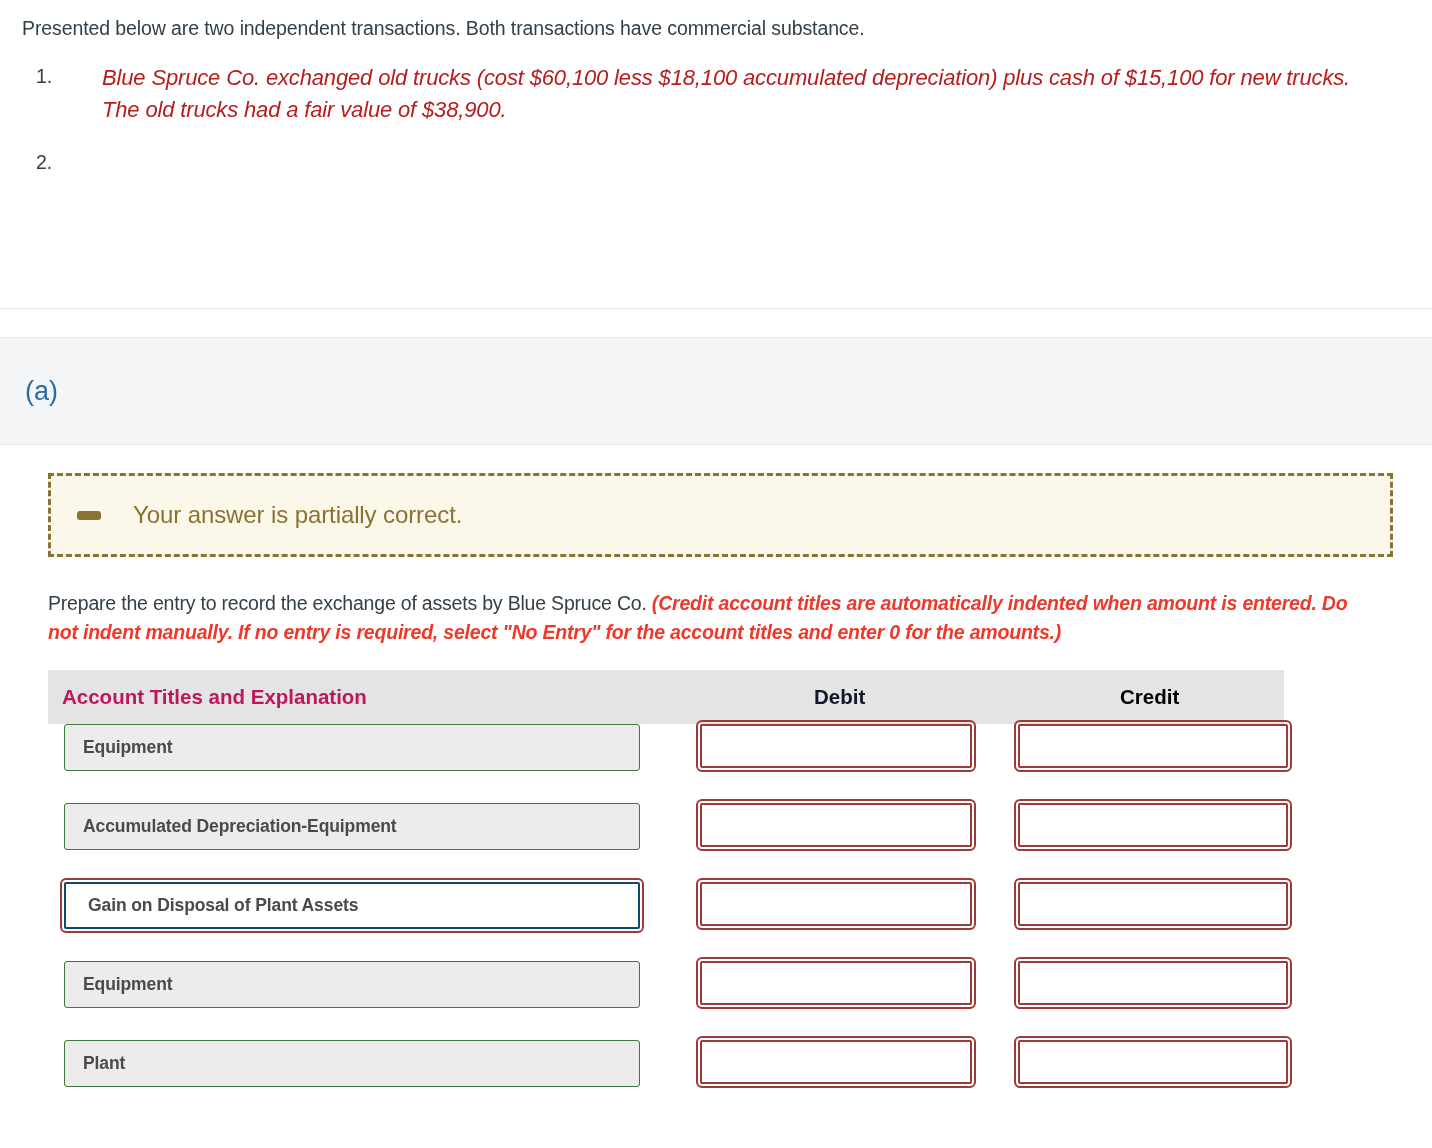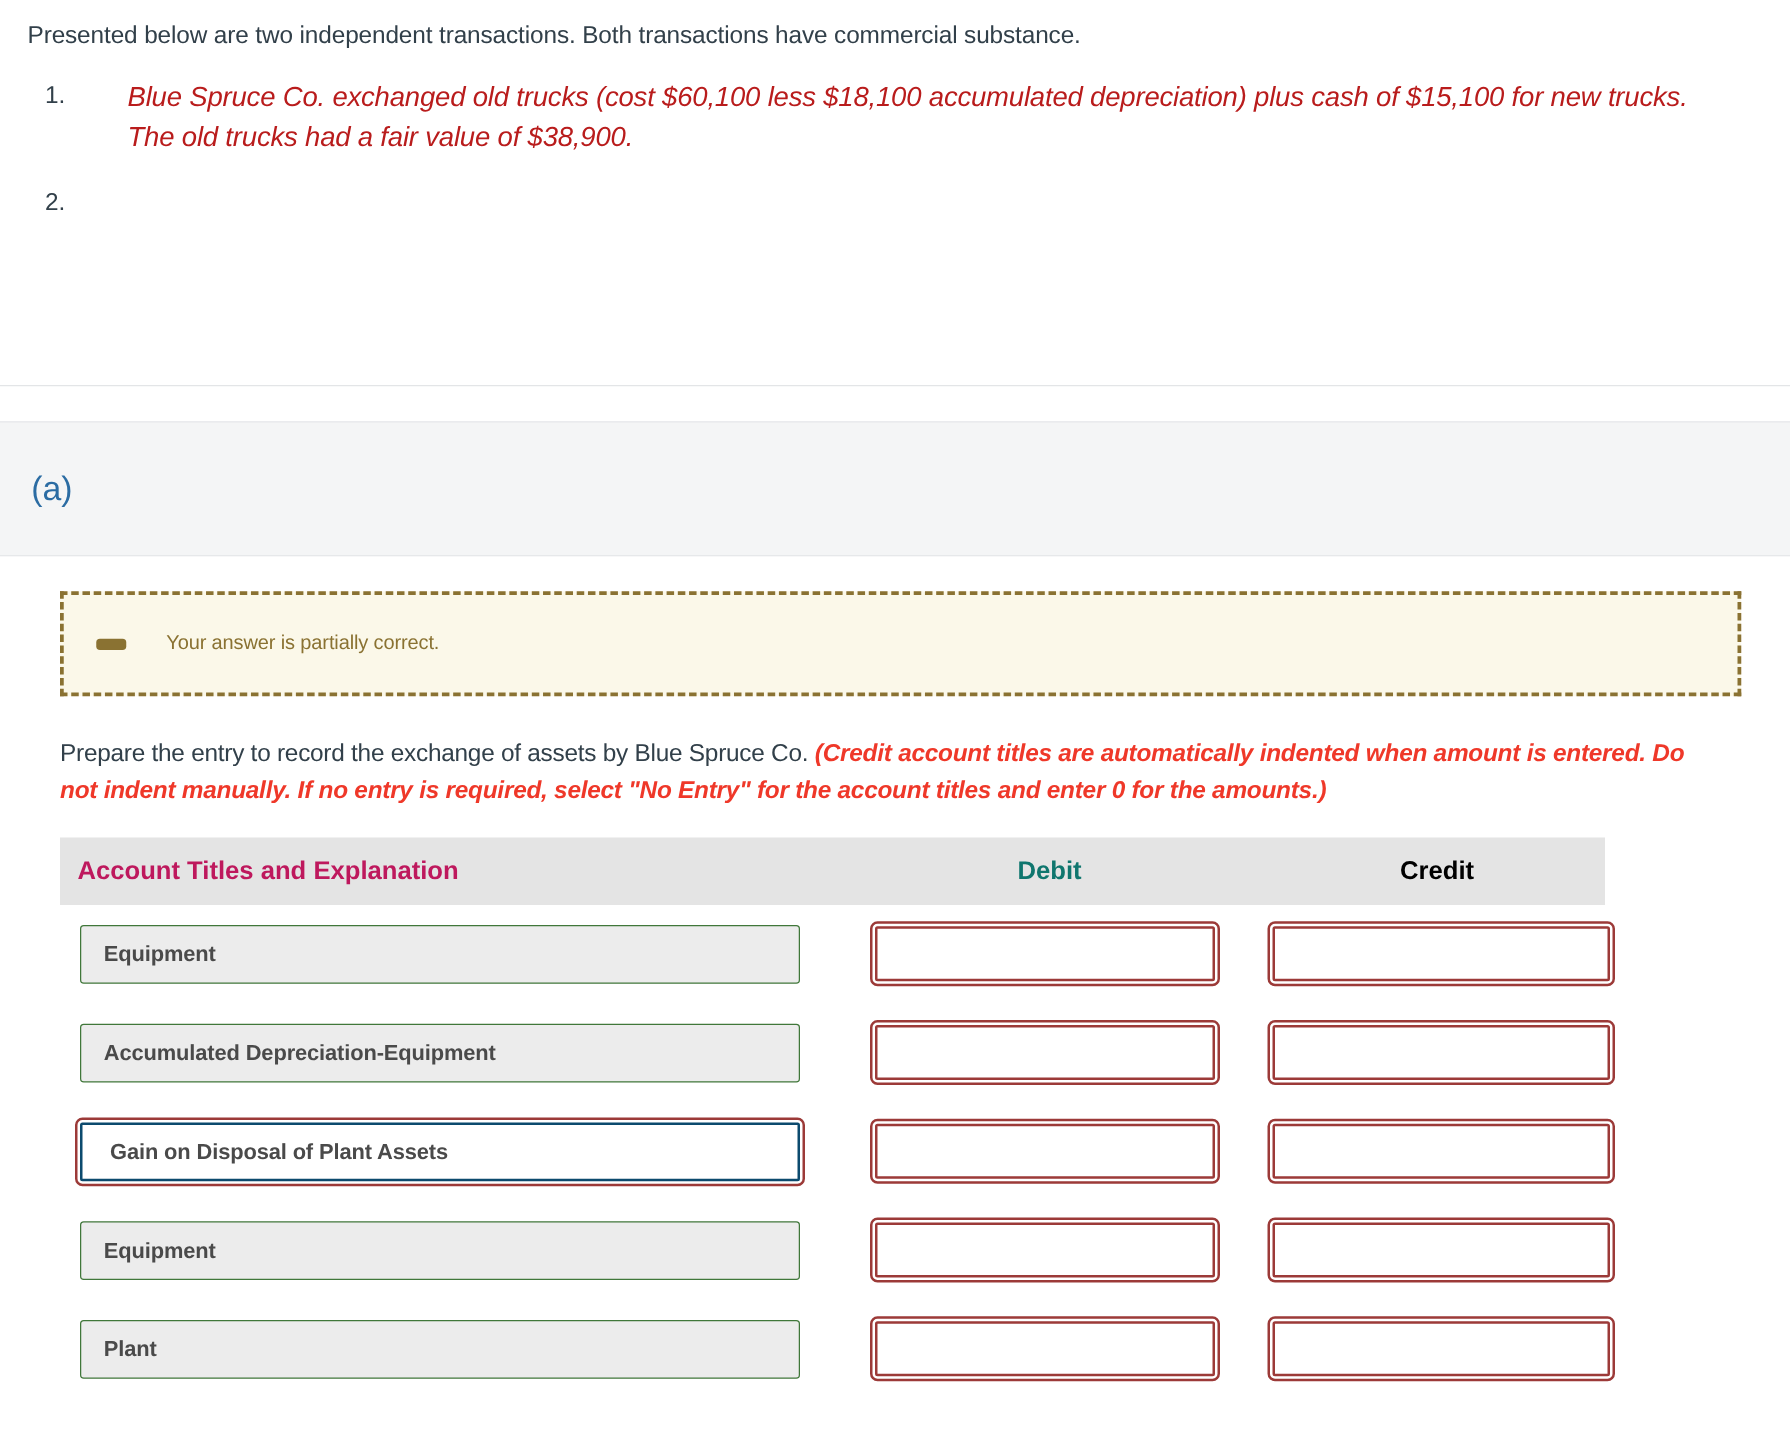--- a/index.html
+++ b/index.html
@@ -87,21 +87,21 @@
     padding-left: 26px;
   }
   .alert-icon {
     width: 24px;
     height: 9px;
     background: #8a7232;
     border-radius: 3px;
     flex: 0 0 auto;
   }
   .alert-text {
-    font-size: 16px;
+    font-size: 24px;
     color: #8a7232;
     margin-left: 32px;
     letter-spacing: -0.1px;
   }
 
   
   .instruction {
     padding: 32px 30px 0 48px;
     font-size: 19.5px;
     line-height: 1.5;
@@ -131,34 +131,34 @@
     width: 716px;
     font-weight: bold;
     font-size: 20.5px;
     color: #be185d;
     padding-left: 14px;
   }
   .jhead .col-debit {
     width: 308px;
     font-weight: bold;
     font-size: 20.5px;
-    color: #0f766e;
+    color: #0f172a;
     padding-left: 50px;
   }
   .jhead .col-credit {
     flex: 1 1 auto;
     font-weight: bold;
     font-size: 20.5px;
     color: #000;
     padding-left: 48px;
   }
 
   .jrow {
     display: flex;
-    align-items: center;
+    align-items: flex-start;
     height: 79px;
   }
   .cell-acct { width: 680px; padding-left: 16px; }
   .cell-debit { width: 328px; padding-left: 10px; }
   .cell-credit { flex: 1 1 auto; padding-left: 18px; }
 
   
   .acct-select {
     height: 47px;
     width: 576px;

